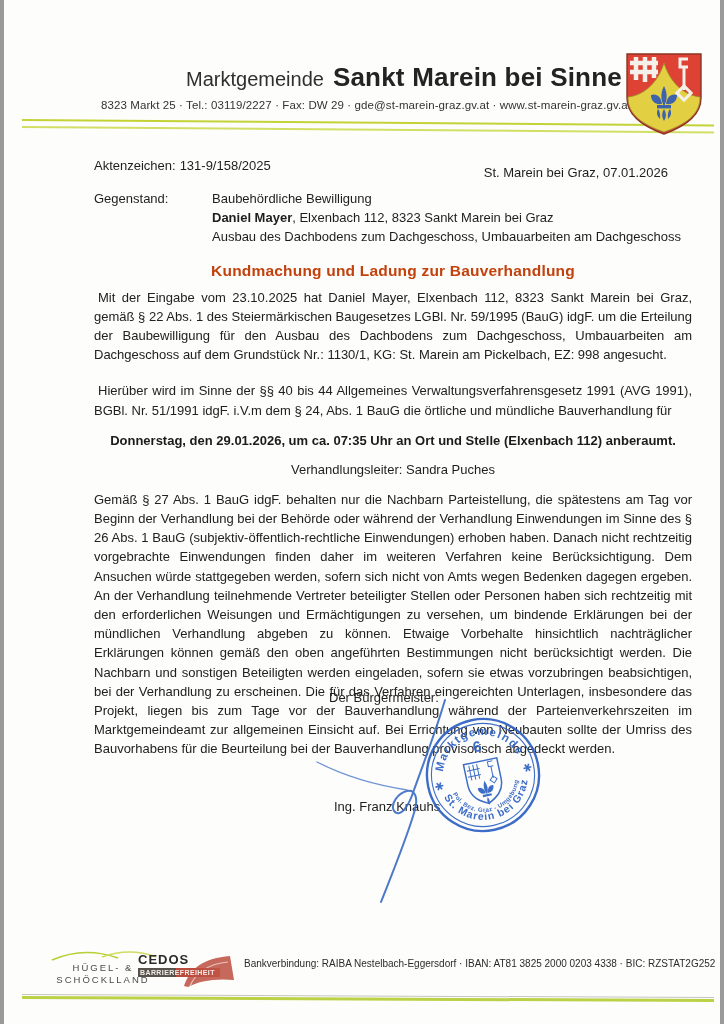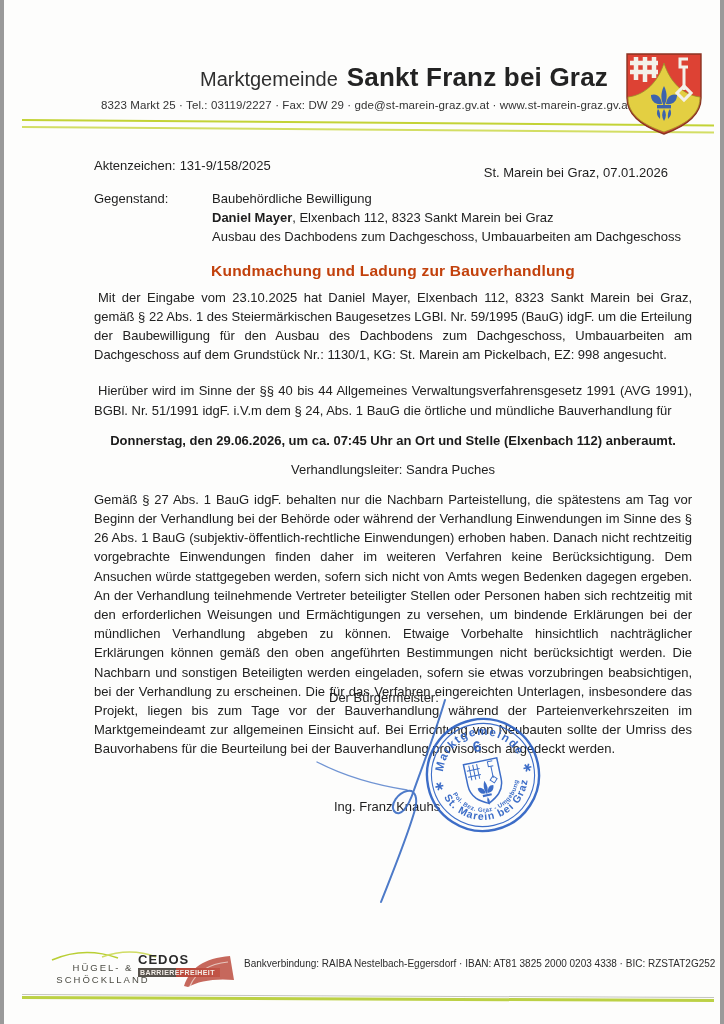--- a/index.html
+++ b/index.html
@@ -59,21 +59,21 @@
   .rule-f1{top:994px;height:1px;background:#c4c4c0;transform:rotate(.25deg);}
   .rule-f2{top:996px;height:2.6px;background:#bcd145;transform:rotate(.25deg);}
 </style>
 </head>
 <body>
 
 <div class="page">
 
   <div class="org-line">
     <span class="org-prefix">Marktgemeinde</span>
-    <span class="org-name">Sankt Franz bei Graz</span>
+    <span class="org-name">Sankt Marein bei Sinne</span>
   </div>
   <div class="contact-line">8323 Markt 25 · Tel.: 03119/2227 · Fax: DW 29 · gde@st-marein-graz.gv.at · www.st-marein-graz.gv.at</div>
 
   <div class="rule rule-h1"></div>
   <div class="rule rule-h2"></div>
 
   <svg class="arms" viewBox="0 0 88 90">
     <path d="M7,4 h74 v44 c0,21 -23,31 -37,36 c-14,-5 -37,-15 -37,-36 z" fill="#dd4234" stroke="#8a3322" stroke-width="1.4"></path>
     <path d="M8,47 C25,45 38,32 44,13 C50,32 63,45 80,47 L80,48 C80,68 58,77 44,82 C30,77 8,68 8,48 Z" fill="#e3cf42" stroke="#9a8a2a" stroke-width="0.8"></path>
 
@@ -116,21 +116,21 @@
         <div>Baubehördliche Bewilligung</div>
         <div><span class="b">Daniel Mayer</span><span>, Elxenbach 112, 8323 Sankt Marein bei Graz</span></div>
         <div>Ausbau des Dachbodens zum Dachgeschoss, Umbauarbeiten am Dachgeschoss</div>
       </span>
     </div>
 
     <div class="doc-title">Kundmachung und Ladung zur Bauverhandlung</div>
 
     <p class="p p1">Mit der Eingabe vom 23.10.2025 hat Daniel Mayer, Elxenbach 112, 8323 Sankt Marein bei Graz, gemäß § 22 Abs. 1 des Steiermärkischen Baugesetzes LGBl. Nr. 59/1995 (BauG) idgF. um die Erteilung der Baubewilligung für den Ausbau des Dachbodens zum Dachgeschoss, Umbauarbeiten am Dachgeschoss auf dem Grundstück Nr.: 1130/1, KG: St. Marein am Pickelbach, EZ: 998 angesucht.</p>
     <p class="p p2">Hierüber wird im Sinne der §§ 40 bis 44 Allgemeines Verwaltungsverfahrensgesetz 1991 (AVG 1991), BGBl. Nr. 51/1991 idgF. i.V.m dem § 24, Abs. 1 BauG die örtliche und mündliche Bauverhandlung für</p>
-    <div class="appointment">Donnerstag, den 29.06.2026, um ca. 07:45 Uhr an Ort und Stelle (Elxenbach 112) anberaumt.</div>
+    <div class="appointment">Donnerstag, den 29.01.2026, um ca. 07:35 Uhr an Ort und Stelle (Elxenbach 112) anberaumt.</div>
     <div class="negotiator">Verhandlungsleiter: Sandra Puches</div>
     <p class="p p3">Gemäß § 27 Abs. 1 BauG idgF. behalten nur die Nachbarn Parteistellung, die spätestens am Tag vor Beginn der Verhandlung bei der Behörde oder während der Verhandlung Einwendungen im Sinne des § 26 Abs. 1 BauG (subjektiv-öffentlich-rechtliche Einwendungen) erhoben haben. Danach nicht rechtzeitig vorgebrachte Einwendungen finden daher im weiteren Verfahren keine Berücksichtigung. Dem Ansuchen würde stattgegeben werden, sofern sich nicht von Amts wegen Bedenken dagegen ergeben. An der Verhandlung teilnehmende Vertreter beteiligter Stellen oder Personen haben sich rechtzeitig mit den erforderlichen Weisungen und Ermächtigungen zu versehen, um bindende Erklärungen bei der mündlichen Verhandlung abgeben zu können. Etwaige Vorbehalte hinsichtlich nachträglicher Erklärungen können gemäß den oben angeführten Bestimmungen nicht berücksichtigt werden. Die Nachbarn und sonstigen Beteiligten werden eingeladen, sofern sie etwas vorzubringen beabsichtigen, bei der Verhandlung zu erscheinen. Die für das Verfahren eingereichten Unterlagen, insbesondere das Projekt, liegen bis zum Tage vor der Bauverhandlung während der Parteienverkehrszeiten im Marktgemeindeamt zur allgemeinen Einsicht auf. Bei Errichtung von Neubauten sollte der Umriss des Bauvorhabens für die Beurteilung bei der Bauverhandlung provisorisch abgedeckt werden.</p>
   </div>
 
   <div class="sig-role">Der Bürgermeister:</div>
   <div class="sig-name">Ing. Franz Knauhs</div>
 
   <svg class="stamp" viewBox="-61 -61 122 122">
     <g transform="rotate(-12)" fill="none" stroke="#2f63c4">
       <circle r="56" stroke-width="2.4"></circle>

